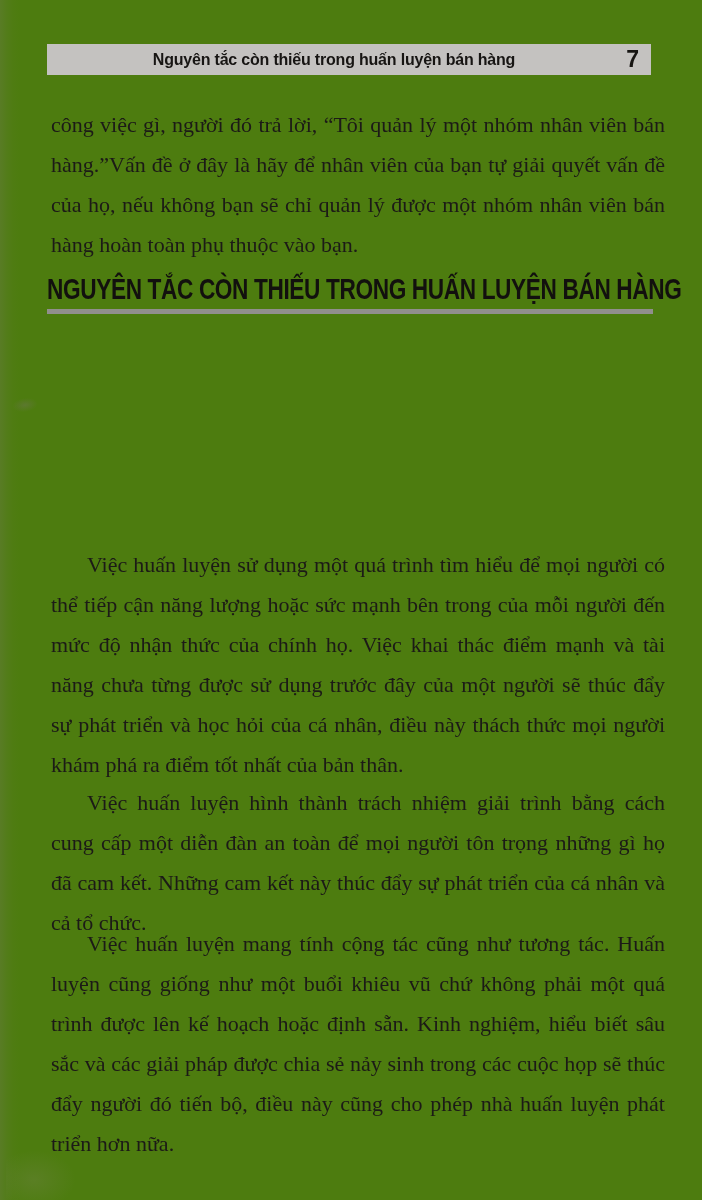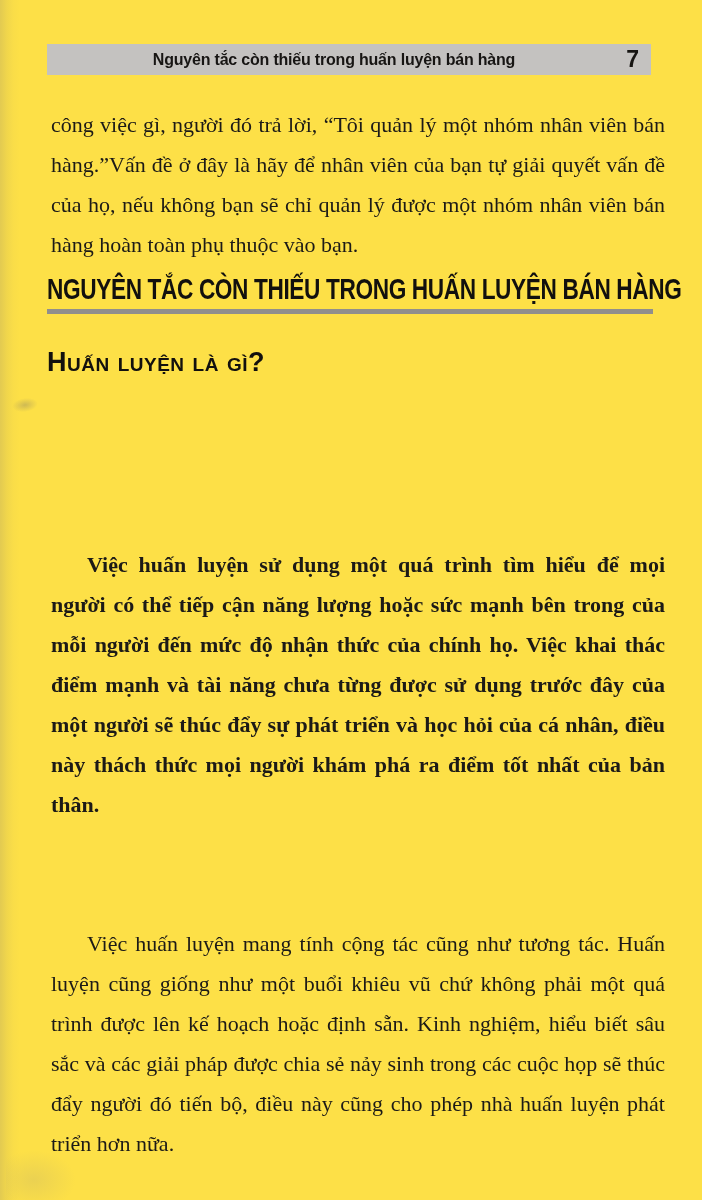--- a/index.html
+++ b/index.html
@@ -10,21 +10,21 @@
     width: 702px;
     height: 1200px;
     font-family: "Liberation Serif", serif;
     background: #ffffff;
     overflow: hidden;
   }
   .page {
     position: relative;
     width: 702px;
     height: 1200px;
-    background: #fde047;
+    background: #4d7c0f;
     color: #1c1a17;
   }
   
   .edge-shadow {
     position: absolute;
     left: 0; top: 0;
     width: 20px; height: 1200px;
     background: linear-gradient(to right,
       rgba(130,124,116,0.22) 0px,
       rgba(130,124,116,0.10) 7px,
@@ -87,21 +87,21 @@
     width: 614px;
     font-size: 22px;
     line-height: 40px;
     text-align: justify;
     color: #1c1a17;
     margin: 4px;
   }
   .para.indent { text-indent: 36px; }
   .p1 { top: 101px; }
   .p2 { top: 392px; }
-  .p3 { top: 541px; font-weight: bold; }
+  .p3 { top: 541px; }
   .p4 { top: 779px; }
   .p5 { top: 920px; }
 
   
   .section-heading {
     position: absolute;
     left: 47px; top: 272px;
     width: 810px;
     margin: 0;
     font-family: "Liberation Sans", sans-serif;
@@ -145,21 +145,21 @@
   <header class="header-bar">
     <span class="header-title">Nguyên tắc còn thiếu trong huấn luyện bán hàng</span>
     <span class="header-page-number">7</span>
   </header>
 
   <p class="para p1">công việc gì, người đó trả lời, “Tôi quản lý một nhóm nhân viên bán hàng.”Vấn đề ở đây là hãy để nhân viên của bạn tự giải quyết vấn đề của họ, nếu không bạn sẽ chỉ quản lý được một nhóm nhân viên bán hàng hoàn toàn phụ thuộc vào bạn.</p>
 
   <h1 class="section-heading">NGUYÊN TẮC CÒN THIẾU TRONG HUẤN LUYỆN BÁN HÀNG</h1>
   <div class="heading-rule"></div>
 
-  <h2 class="sub-heading">Huấn luyện là gì?</h2>
 
 
   <p class="para indent p3">Việc huấn luyện sử dụng một quá trình tìm hiểu để mọi người có thể tiếp cận năng lượng hoặc sức mạnh bên trong của mỗi người đến mức độ nhận thức của chính họ. Việc khai thác điểm mạnh và tài năng chưa từng được sử dụng trước đây của một người sẽ thúc đẩy sự phát triển và học hỏi của cá nhân, điều này thách thức mọi người khám phá ra điểm tốt nhất của bản thân.</p>
 
+  <p class="para indent p4">Việc huấn luyện hình thành trách nhiệm giải trình bằng cách cung cấp một diễn đàn an toàn để mọi người tôn trọng những gì họ đã cam kết. Những cam kết này thúc đẩy sự phát triển của cá nhân và cả tổ chức.</p>
 
   <p class="para indent p5">Việc huấn luyện mang tính cộng tác cũng như tương tác. Huấn luyện cũng giống như một buổi khiêu vũ chứ không phải một quá trình được lên kế hoạch hoặc định sẵn. Kinh nghiệm, hiểu biết sâu sắc và các giải pháp được chia sẻ nảy sinh trong các cuộc họp sẽ thúc đẩy người đó tiến bộ, điều này cũng cho phép nhà huấn luyện phát triển hơn nữa.</p>
 
 </div>
 
 </body></html>

